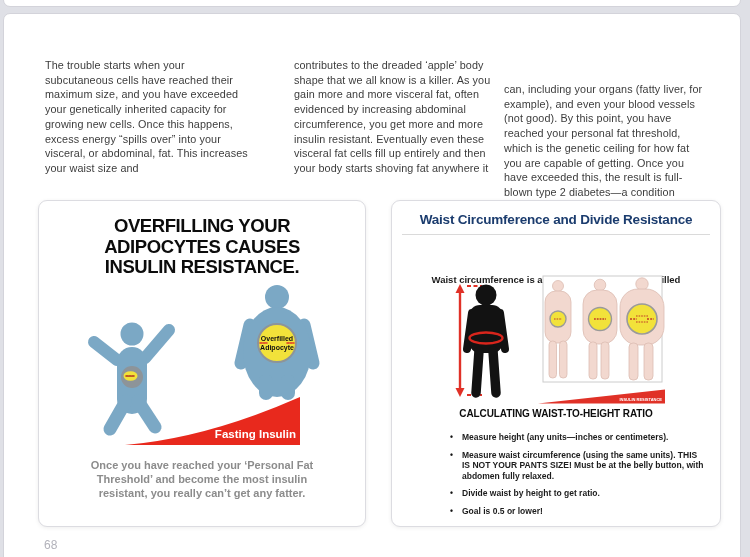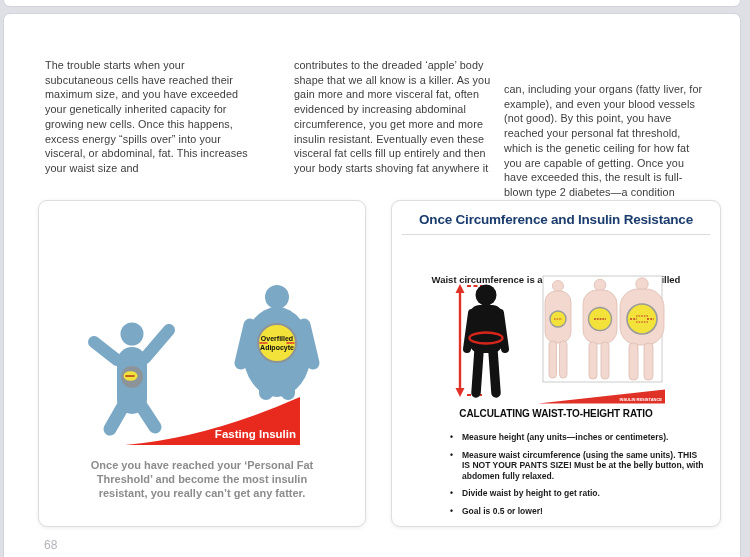--- a/index.html
+++ b/index.html
@@ -78,20 +78,25 @@
 
 <div class="prev-page"></div>
 
 <div class="page">
 
   <div class="col col1">The trouble starts when your subcutaneous cells have reached their maximum size, and you have exceeded your genetically inherited capacity for growing new cells. Once this happens, excess energy “spills over” into your visceral, or abdominal, fat. This increases your waist size and</div>
   <div class="col col2">contributes to the dreaded ‘apple’ body shape that we all know is a killer. As you gain more and more visceral fat, often evidenced by increasing abdominal circumference, you get more and more insulin resistant. Eventually even these visceral fat cells fill up entirely and then your body starts shoving fat anywhere it</div>
   <div class="col col3">can, including your organs (fatty liver, for example), and even your blood vessels (not good). By this point, you have reached your personal fat threshold, which is the genetic ceiling for how fat you are capable of getting. Once you have exceeded this, the result is full-blown type 2 diabetes—a condition</div>
 
   <div class="card card-left">
+    <div class="lp-title">
+      <div>OVERFILLING YOUR</div>
+      <div>ADIPOCYTES CAUSES</div>
+      <div>INSULIN RESISTANCE.</div>
+    </div>
 
     <svg width="326" height="325" viewBox="0 0 326 325">
 
       <g>
         <path d="M 86 244 Q 168 237 261 196 L 261 244 Z" fill="#E8291D"></path>
         <text x="257" y="237" text-anchor="end" font-size="11.5" font-weight="bold" fill="#ffffff">Fasting Insulin</text>
       </g>
 
       <g stroke-linecap="round">
         <line x1="78" y1="159" x2="55" y2="141" stroke="#7BA8C5" stroke-width="12"></line>
@@ -125,21 +130,21 @@
     </svg>
 
     <div class="lp-caption">
       <div>Once you have reached your ‘Personal Fat</div>
       <div>Threshold’ and become the most insulin</div>
       <div>resistant, you really can’t get any fatter.</div>
     </div>
   </div>
 
   <div class="card card-right">
-    <div class="rp-title">Once Circumference and Insulin Resistance</div>
+    <div class="rp-title">Waist Circumference and Divide Resistance</div>
     <div class="rp-divider"></div>
     <div class="rp-subtitle">
       <div>Waist circumference is an excellent proxy for overfilled</div>
     </div>
 
     <svg width="328" height="325" viewBox="0 0 328 325">
 
       <g>
         <line x1="68" y1="89" x2="68" y2="190" stroke="#E03127" stroke-width="2.4"></line>
         <polygon points="63.5,92 72.5,92 68,83" fill="#E03127"></polygon>

